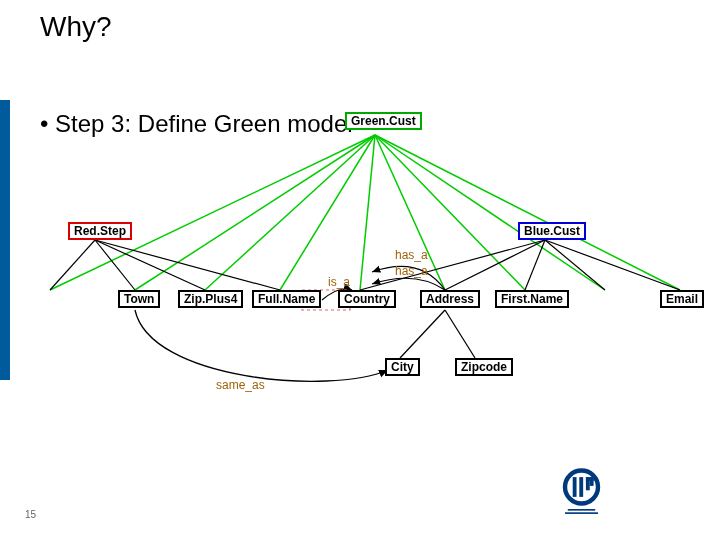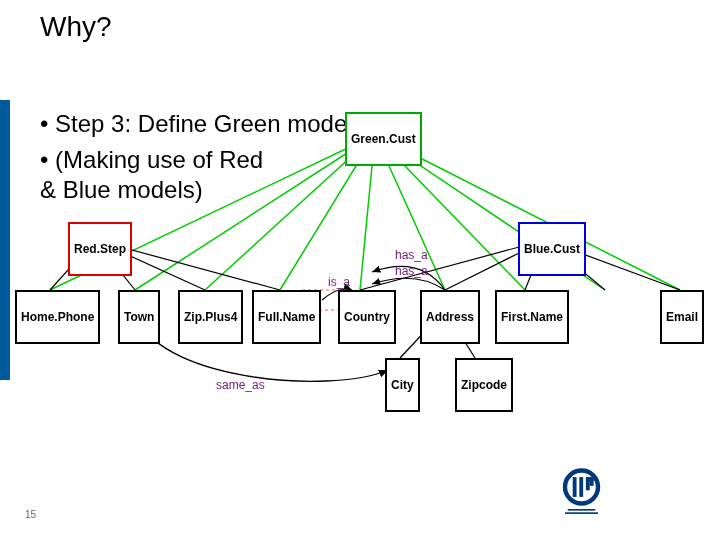--- a/index.html
+++ b/index.html
@@ -1,45 +1,43 @@
 <!DOCTYPE html>
 <html><head>
 <meta charset="utf-8">
 <style>
   html,body{margin:0;padding:0;width:720px;height:540px;background:#fff;font-family:Arial,Helvetica,sans-serif;overflow:hidden}
   .slide{position:relative;width:634px;height:540px}
   .title-block{position:absolute;left:40px;top:10px}
   .title-line{font-size:28px;color:#000;line-height:1.2}
   .bullet{position:absolute;font-size:24px;color:#000}
   .bullet::before{content:"• ";}
-  .node{position:absolute;border:2px solid #000;background:#fff;font-size:12px;font-weight:bold;text-align:center;padding:18px 4px;white-space:nowrap}
+  .node{position:absolute;border:2px solid #000;background:#fff;font-size:12px;font-weight:bold;text-align:center;padding:0 4px;white-space:nowrap}
   .green-node{border-color:#0a0}
   .red-node{border-color:#d00}
   .blue-node{border-color:#00d}
-  .edge-label{position:absolute;font-size:12px;color:#701a75;background:transparent}
+  .edge-label{position:absolute;font-size:12px;color:#a16207;background:transparent}
   .page-num{position:absolute;left:25px;bottom:20px;font-size:10px;color:#666}
   .hp-logo{position:absolute;right:25px;bottom:20px;width:55px;height:55px}
   .hp-logo svg{width:100%;height:100%}
   .sidebar{position:absolute;left:0;top:100px;width:10px;height:280px;background:#005a9c}
   svg.edges{position:absolute;left:0;top:0;width:720px;height:540px;pointer-events:none}
 </style>
 </head>
 <body>
 
 <div class="slide">
 
   <div class="sidebar"></div>
 
   <div class="title-block">
     <div class="title-line">Why?</div>
   </div>
 
   <div class="bullet" style="left:40px;top:110px">Step 3: Define Green model</div>
-  <div class="bullet" style="left:40px;top:145px;white-space:pre-line;line-height:1.25">(Making use of Red
-&amp; Blue models)</div>
 
   <svg class="edges">
     <defs>
       <marker id="arr" markerWidth="8" markerHeight="8" refX="7" refY="3" orient="auto">
         <path d="M0,0 L7,3 L0,6 z" fill="#000"></path>
       </marker>
     </defs>
 
     <g stroke="#0c0" stroke-width="1.5" fill="none">
       <line x1="375" y1="135" x2="50" y2="290"></line>
@@ -86,21 +84,20 @@
       <line x1="445" y1="310" x2="475" y2="358"></line>
     </g>
 
     <rect x="302" y="290" width="48" height="20" fill="none" stroke="#d66" stroke-width="1.2" stroke-dasharray="3,3"></rect>
   </svg>
 
   <div class="node green-node" style="left:345px;top:112px">Green.Cust</div>
   <div class="node red-node" style="left:68px;top:222px">Red.Step</div>
   <div class="node blue-node" style="left:518px;top:222px">Blue.Cust</div>
 
-  <div class="node" style="left:15px;top:290px">Home.Phone</div>
   <div class="node" style="left:118px;top:290px">Town</div>
   <div class="node" style="left:178px;top:290px">Zip.Plus4</div>
   <div class="node" style="left:252px;top:290px">Full.Name</div>
   <div class="node" style="left:338px;top:290px">Country</div>
   <div class="node" style="left:420px;top:290px">Address</div>
   <div class="node" style="left:495px;top:290px">First.Name</div>
   <div class="node" style="left:660px;top:290px">Email</div>
 
   <div class="node" style="left:385px;top:358px">City</div>
   <div class="node" style="left:455px;top:358px">Zipcode</div>

